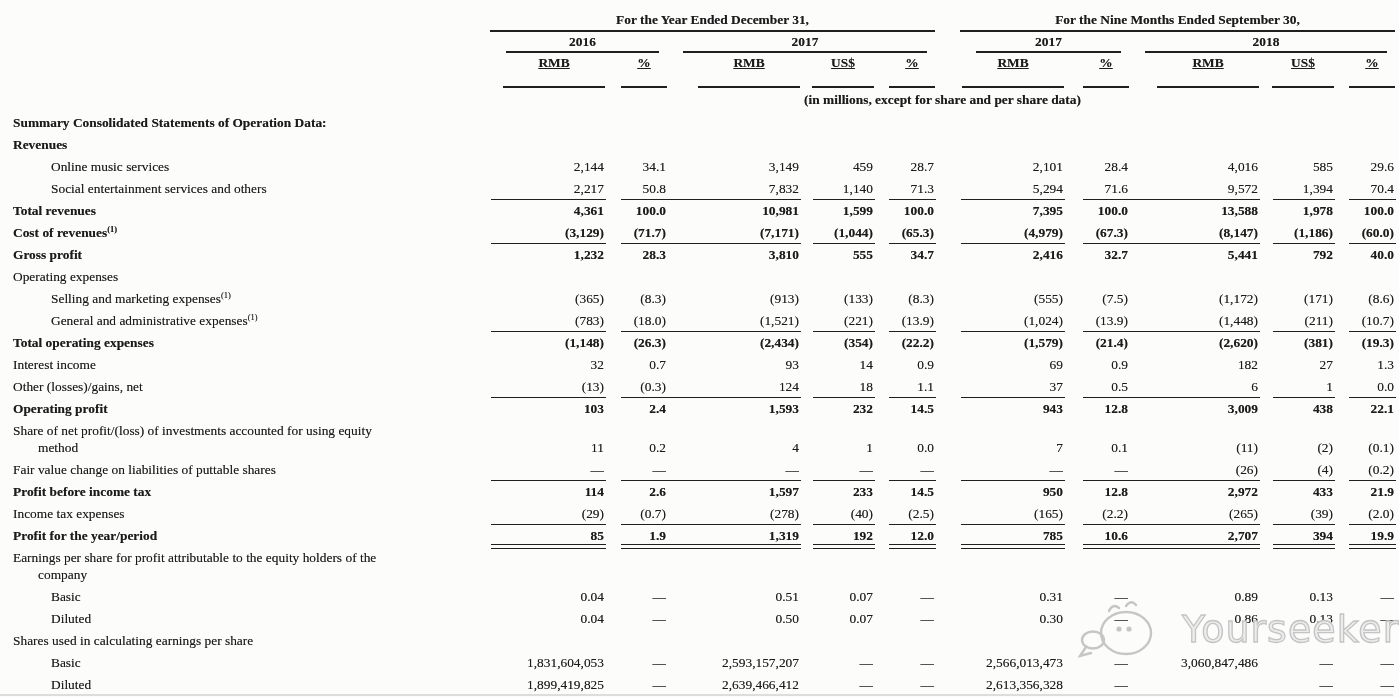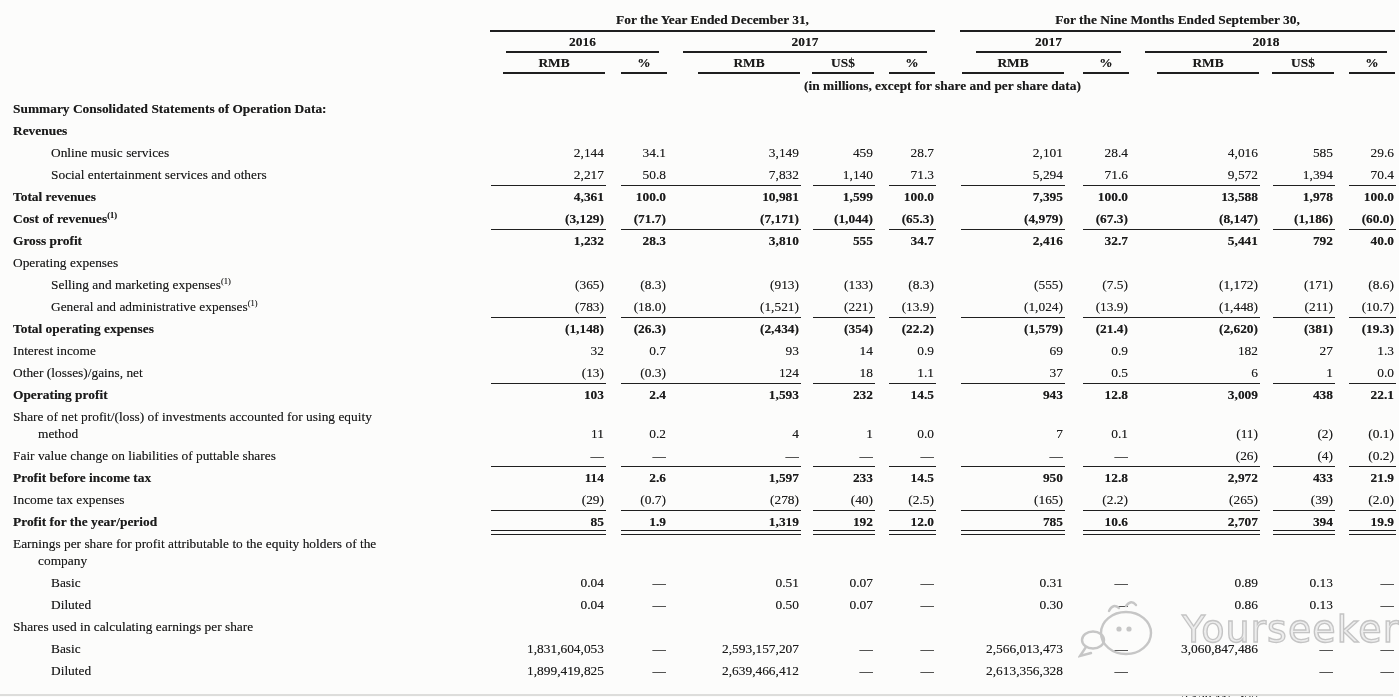--- a/index.html
+++ b/index.html
@@ -23,21 +23,21 @@
   .trow.align-end{align-items:end;}
   
   .group-title{
     text-align:center;font-weight:bold;
     border-bottom:2px solid var(--rule,#1f1f1f);
     padding:1px 0 2px;
   }
   .year-cell{text-align:center;font-weight:bold;}
   .yline{display:block;border-bottom:2px solid var(--rule,#1f1f1f);padding:1px 0 1px;margin:0 8px 0 16px;}
   .sub-cell{text-align:right;font-weight:bold;padding-top:1px;}
-  .sub-label{display:inline-block;text-align:center;border-bottom:2px solid var(--rule,#1f1f1f);padding-bottom:1px;}
+  .sub-label{display:inline-block;text-align:center;border-bottom:2px solid var(--rule,#1f1f1f);padding-bottom:15px;text-decoration:underline;}
   .w-rmb{width:102px;}
   .w-usd{width:62px;}
   .w-pct{width:46px;}
   .note-cell{grid-column:2/13;text-align:center;font-weight:bold;padding:3px 0 4px;}
   
   .lbl{grid-column:1;text-align:left;padding:2px 6px 3px 8px;}
   .lbl.ind1{padding-left:46px;}
   .lbl2{margin-left:25px;}
   .cell{position:relative;text-align:right;padding:2px 1px 3px 0;}
   .rule{position:absolute;bottom:0;height:0;border-bottom:1.7px solid var(--rule,#1f1f1f);}

